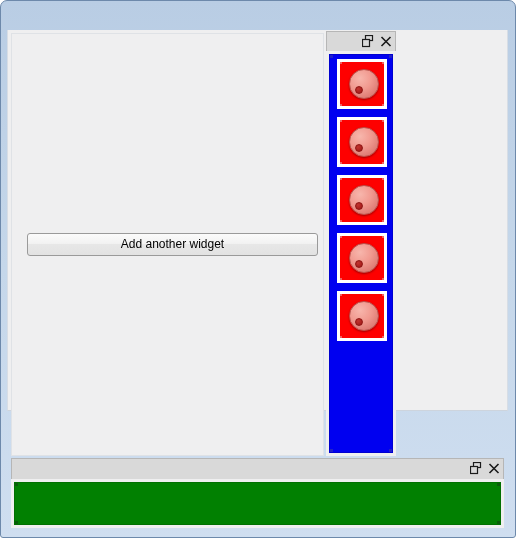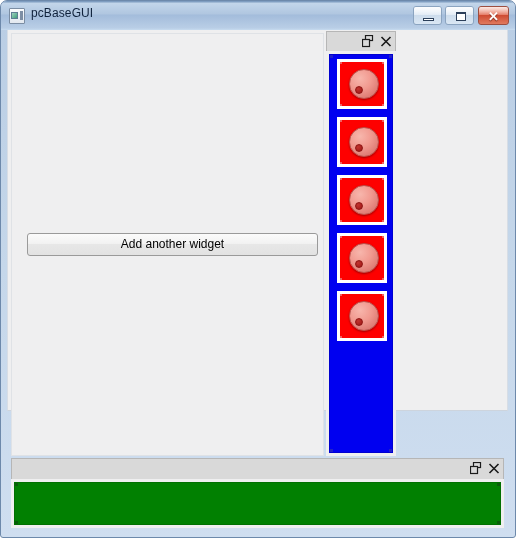--- a/index.html
+++ b/index.html
@@ -309,40 +309,20 @@
     position: absolute;
     width: 3px; height: 3px;
     background: #0a5c0a;
   }
 </style>
 </head>
 <body>
 
 <div id="window">
 
-  <div id="titlebar">
-    <div id="title-icon">
-      <div class="ico-inner"></div>
-      <div class="ico-bar"></div>
-    </div>
-    <div id="title-text">pcBaseGUI</div>
-
-    <div class="winbtn" id="btn-min">
-      <div class="gl"></div>
-      <div class="glyph"></div>
-    </div>
-    <div class="winbtn" id="btn-max">
-      <div class="gl"></div>
-      <div class="glyph"></div>
-    </div>
-    <div class="winbtn" id="btn-close">
-      <div class="gl"></div>
-      <div class="glyph">✕</div>
-    </div>
-  </div>
 
   <div id="client">
 
     <div id="central">
       <button id="add-widget-button">Add another widget</button>
     </div>
 
     <div id="dock-right">
       <div class="dock-title">
         <div class="dock-btns">

